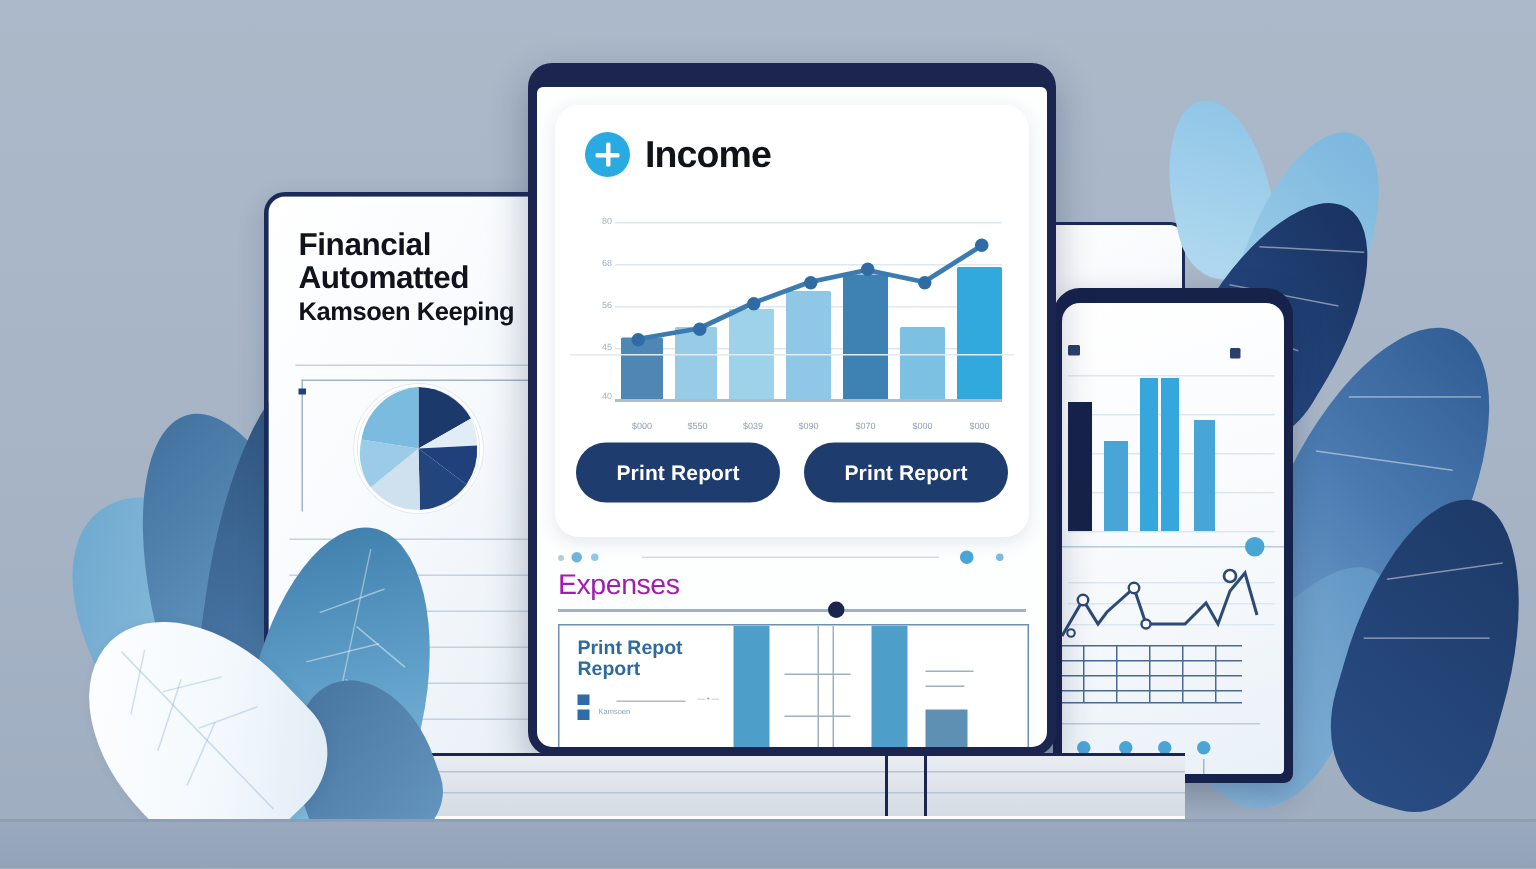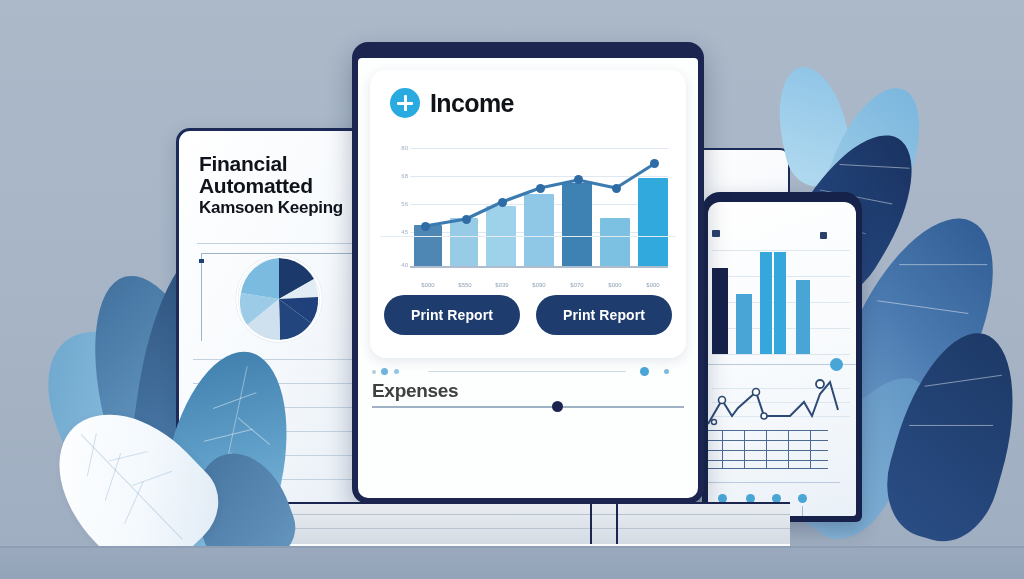--- a/index.html
+++ b/index.html
@@ -114,21 +114,21 @@
   .btnrow{position:absolute;left:14px;top:222px;width:288px;height:46px;
     display:flex;justify-content:space-between;align-items:center;}
   .pillbtn{width:136px;height:40px;border-radius:20px;background:#1e3c6e;color:#fff;
     border:none;font-size:14px;font-weight:bold;letter-spacing:.1px;cursor:pointer;
     font-family:"Liberation Sans",sans-serif;}
 
   
   .dotsrow{position:absolute;left:14px;top:308px;width:312px;height:12px;}
   .minidot{position:absolute;border-radius:50%;}
   .striperule{position:absolute;top:5px;height:1px;background:#cfdbe6;}
-  #expTitle{position:absolute;left:14px;top:322px;font-size:19px;font-weight:bold;color:#404040;
+  #expTitle{position:absolute;left:14px;top:322px;font-size:19px;font-weight:normal;color:#a21caf;
     letter-spacing:-.3px;}
   .sliderline{position:absolute;left:14px;top:348px;width:312px;height:1.5px;background:#9fb1c4;}
   .sliderknob{position:absolute;left:194px;top:343px;width:11px;height:11px;border-radius:50%;
     background:#1b2550;}
 
   
   #expPanel{position:absolute;left:14px;top:358px;width:312px;height:84px;
     background:#fff;border:1px solid #6e8fae;overflow:hidden;}
   #expPanel .ptxt{position:absolute;left:12px;top:8px;font-size:13px;font-weight:bold;
     color:#2e6a9c;line-height:14px;}
@@ -343,20 +343,41 @@
         <div class="striperule" style="left:56px;width:198px;"></div>
         <div class="minidot" style="left:268px;top:1px;width:9px;height:9px;background:#49a5d6;"></div>
         <div class="minidot" style="left:292px;top:3px;width:5px;height:5px;background:#7fb9dd;"></div>
       </div>
 
       <div id="expTitle">Expenses</div>
 
       <div class="sliderline"></div>
       <div class="sliderknob"></div>
 
+      <div id="expPanel">
+        <div class="ptxt">
+          <div>Print Repot</div>
+          <div>Report</div>
+        </div>
+        <div class="legsq" style="left:12px;top:46px;"></div>
+        <div class="legsq" style="left:12px;top:56px;"></div>
+        <div class="legline" style="left:38px;top:50px;width:46px;"></div>
+        <div class="legtxt" style="left:92px;top:46px;">— • —</div>
+        <div class="legtxt" style="left:26px;top:55px;">Kamsoen</div>
+
+        <div class="ebar" style="left:116px;top:0;width:24px;height:84px;"></div>
+        <div class="ebar" style="left:208px;top:0;width:24px;height:84px;"></div>
+        <div class="ebar-dark" style="left:244px;top:56px;width:28px;height:28px;"></div>
+        <div class="evline" style="left:172px;top:0;height:84px;"></div>
+        <div class="evline" style="left:182px;top:0;height:84px;"></div>
+        <div class="ehline" style="left:150px;top:32px;width:44px;"></div>
+        <div class="ehline" style="left:150px;top:60px;width:44px;"></div>
+        <div class="ehline" style="left:244px;top:30px;width:32px;"></div>
+        <div class="ehline" style="left:244px;top:40px;width:26px;"></div>
+      </div>
 
     </div>
 
     <div id="lapbase">
       <div class="base-top"></div>
       <div class="base-line" style="left:62px;top:12px;width:524px;"></div>
       <div class="base-line" style="left:62px;top:26px;width:524px;"></div>
       <div class="base-slot" style="left:386px;top:2px;height:40px;"></div>
       <div class="base-slot" style="left:412px;top:2px;height:40px;"></div>
       <div class="base-lip"></div>

